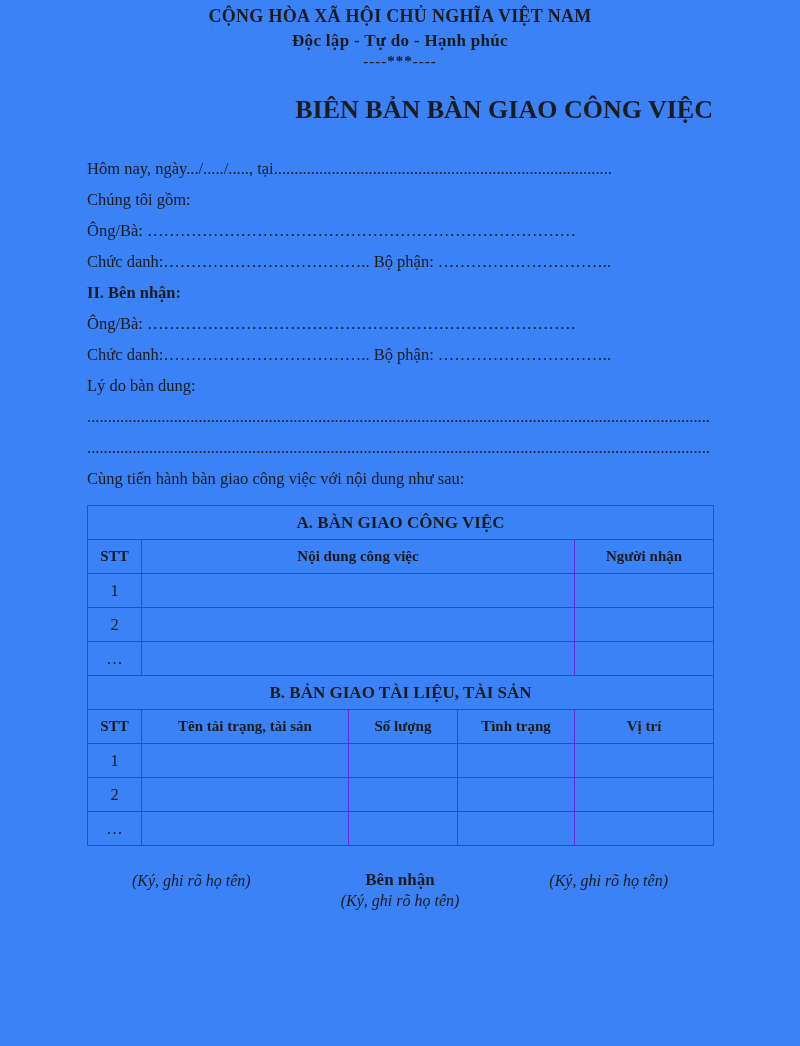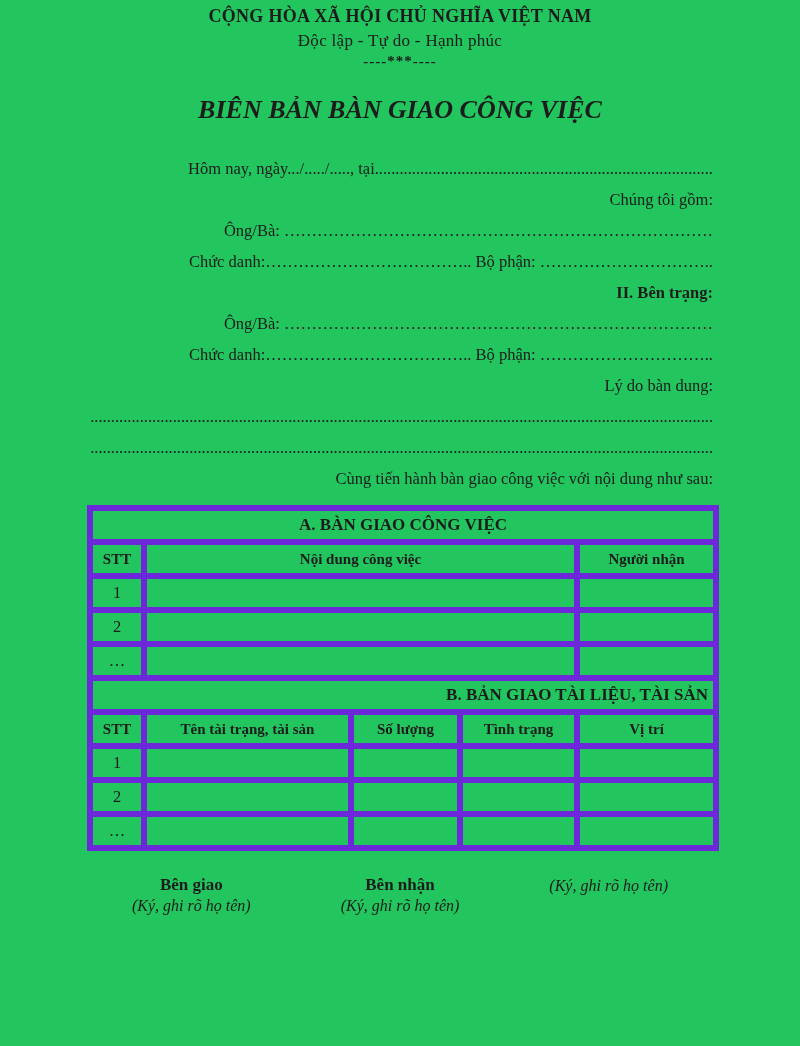--- a/index.html
+++ b/index.html
@@ -6,89 +6,87 @@
     margin: 0;
     padding: 0;
     background: #ffffff;
   }
   .page {
     position: relative;
     width: 800px;
     height: 1046px;
     box-sizing: border-box;
     padding: 6px 87px 0 87px;
-    background: #22c55e;
+    background: #3b82f6;
     color: #1c1c1c;
     font-family: "Liberation Serif", "DejaVu Serif", serif;
     overflow: hidden;
   }
   
   .nat-header { text-align: center; }
   .nat-title {
     font-size: 18px;
     font-weight: bold;
     letter-spacing: 0.3px;
     white-space: nowrap;
   }
   .motto {
     font-size: 17px;
-    font-weight: normal;
+    font-weight: bold;
     margin-top: 4px;
     letter-spacing: 0.3px;
   }
   .separator {
     font-size: 15px;
     font-weight: bold;
     margin-top: 2px;
     letter-spacing: 1px;
   }
   .doc-title {
-    text-align: center;
+    text-align: right;
     font-size: 26px;
     font-weight: bold;
     margin: 25px 0 0 0;
     white-space: nowrap;
-    font-style: italic;
   }
   
   .intro {
     margin-top: 28px;
     font-size: 16.5px;
   }
   .intro .line {
     height: 31px;
     line-height: 31px;
     white-space: nowrap;
     overflow: hidden;
-    text-align: right;
   }
   .intro .bold { font-weight: bold; }
   
   table.handover {
     margin-top: 11px;
     border-collapse: collapse;
     table-layout: fixed;
     width: 626px;
   }
   table.handover td {
-    border: 6px solid #6d28d9;
+    border: 1px solid #6d28d9;
     height: 34px;
     text-align: center;
     vertical-align: middle;
     font-size: 16.5px;
     padding: 0 5px;
     box-sizing: border-box;
     overflow: hidden;
   }
   table.handover tr.section-title td {
     font-weight: bold;
     font-size: 17px;
   }
   table.handover tr.section-title td.left {
-    text-align: right;
+    text-align: center;
   }
   table.handover tr.col-head td {
     font-weight: bold;
     font-size: 15px;
   }
   
   .signatures {
     display: flex;
     width: 626px;
     margin-top: 24px;
@@ -118,21 +116,21 @@
     <div class="separator">----***----</div>
   </div>
 
   <div class="doc-title">BIÊN BẢN BÀN GIAO CÔNG VIỆC</div>
 
   <div class="intro">
     <div class="line">Hôm nay, ngày.../...../....., tại..................................................................................</div>
     <div class="line">Chúng tôi gồm:</div>
     <div class="line">Ông/Bà: ……………………………………………………………………</div>
     <div class="line">Chức danh:……………………………….. Bộ phận: …………………………..</div>
-    <div class="line bold">II. Bên trạng:</div>
+    <div class="line bold">II. Bên nhận:</div>
     <div class="line">Ông/Bà: ……………………………………………………………………</div>
     <div class="line">Chức danh:……………………………….. Bộ phận: …………………………..</div>
     <div class="line">Lý do bàn dung:</div>
     <div class="line">.......................................................................................................................................................</div>
     <div class="line">.......................................................................................................................................................</div>
     <div class="line">Cùng tiến hành bàn giao công việc với nội dung như sau:</div>
   </div>
 
   <table class="handover">
     <colgroup>
@@ -197,21 +195,20 @@
         <td></td>
         <td></td>
         <td></td>
         <td></td>
       </tr>
     </tbody>
   </table>
 
   <div class="signatures">
     <div class="sig-block">
-      <div class="sig-title">Bên giao</div>
       <div class="sig-note">(Ký, ghi rõ họ tên)</div>
     </div>
     <div class="sig-block">
       <div class="sig-title">Bên nhận</div>
       <div class="sig-note">(Ký, ghi rõ họ tên)</div>
     </div>
     <div class="sig-block">
       <div class="sig-note">(Ký, ghi rõ họ tên)</div>
     </div>
   </div>

